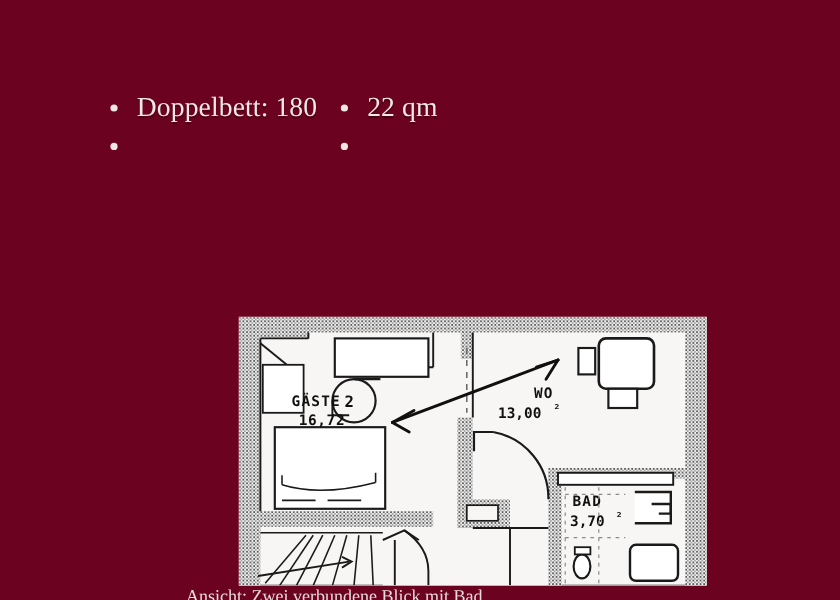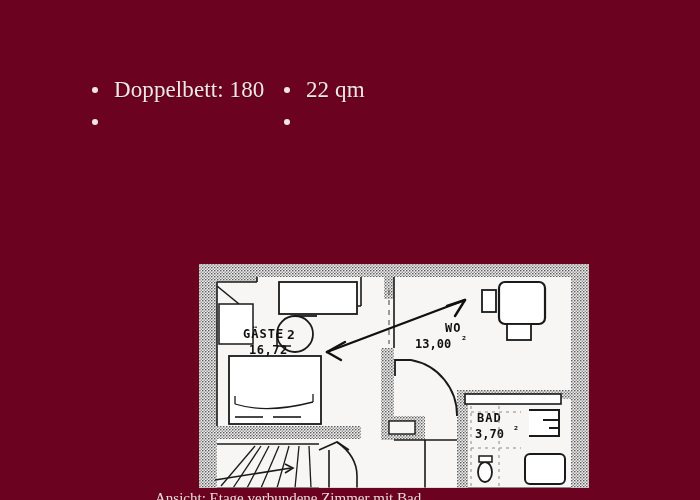--- a/index.html
+++ b/index.html
@@ -269,15 +269,15 @@
       <g stroke="#1a1a1a" stroke-width="1.6" fill="none">
         <path d="M120 186 L138 178 L150 186"></path>
         <path d="M130 186 L130 224"></path>
         <path d="M138 178 q20 14 20 34 L158 224"></path>
       </g>
 
       <rect x="0" y="0" width="390" height="224" fill="none" stroke="#c9c4c0" stroke-width="1"></rect>
     </svg>
   </div>
 
-  <div class="caption">Ansicht: Etage verbundene Zimmer mit Bad</div>
+  <div class="caption">Ansicht: Zwei verbundene Blick mit Bad</div>
 
 </div>
 
 </body></html>

